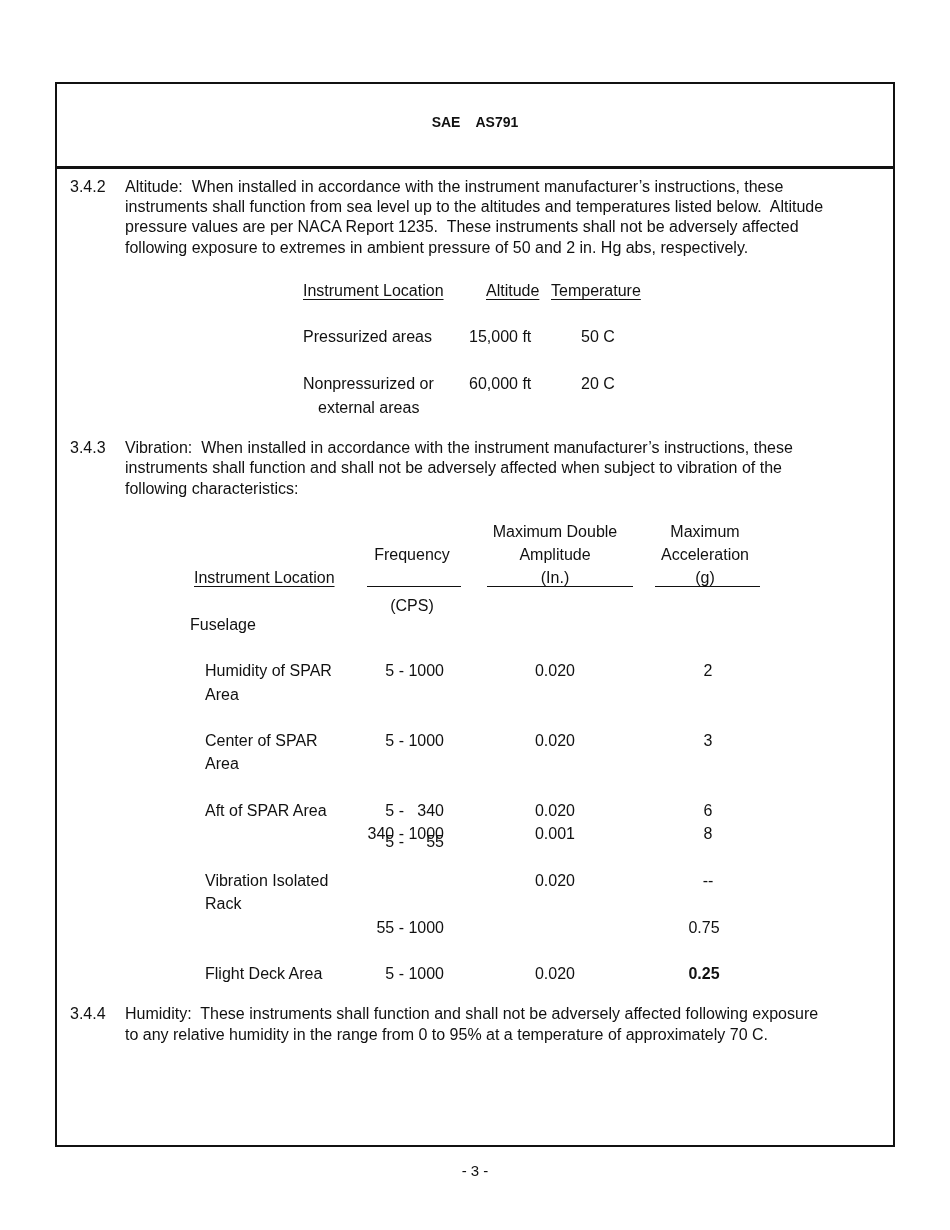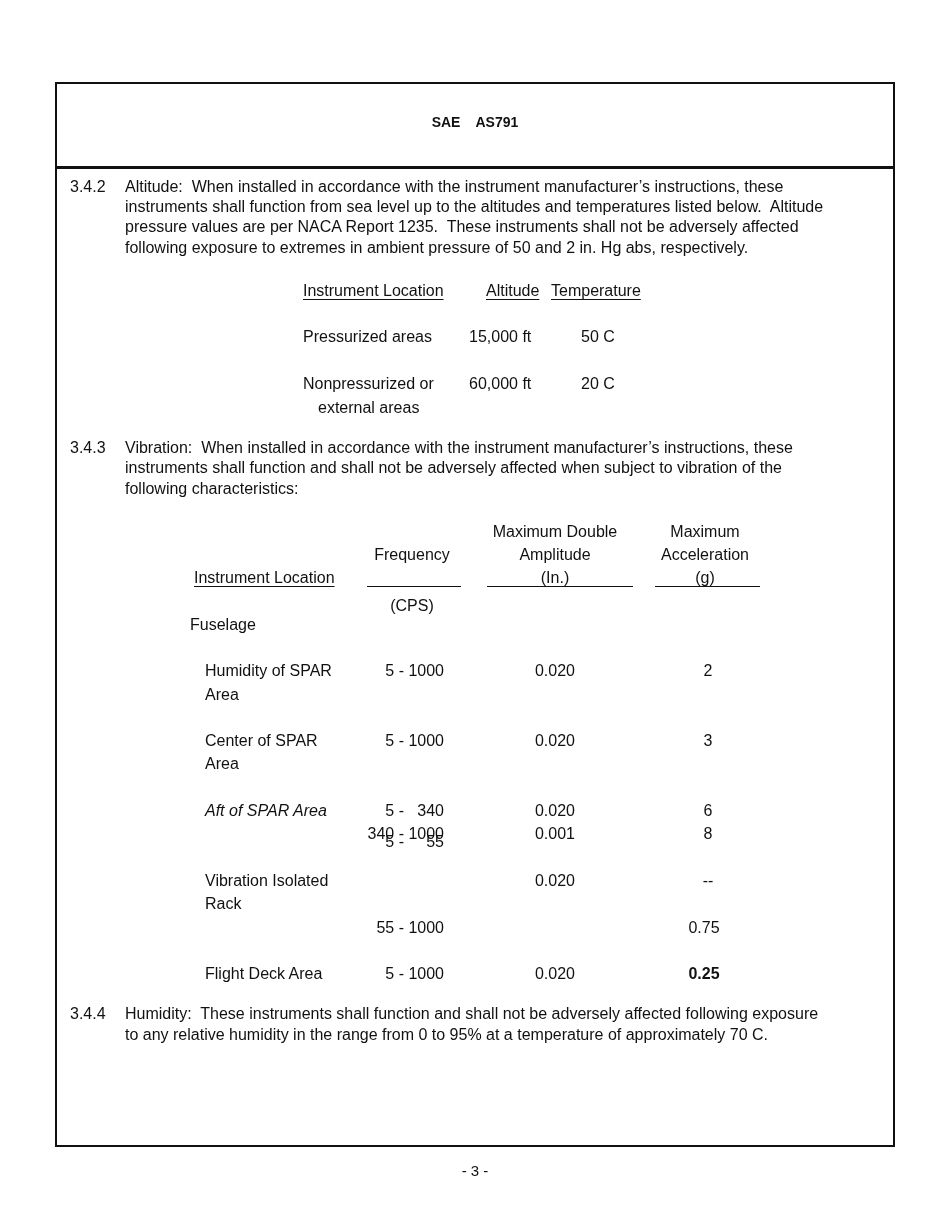--- a/index.html
+++ b/index.html
@@ -95,21 +95,21 @@
 
   <div>
     <div class="abs" style="left:205px; top:731px;">Center of SPAR</div>
     <div class="abs" style="left:205px; top:754px;">Area</div>
     <div class="abs r" style="left:344px; width:100px; top:731px;">5 - 1000</div>
     <div class="abs c" style="left:505px; width:100px; top:731px;">0.020</div>
     <div class="abs c" style="left:658px; width:100px; top:731px;">3</div>
   </div>
 
   <div>
-    <div class="abs" style="left:205px; top:801px;font-style:italic;">Aft of SPAR Area</div>
+    <div class="abs" style="left:205px; top:801px;">Aft of SPAR Area</div>
     <div class="abs r" style="left:344px; width:100px; top:801px;">5 -   340</div>
     <div class="abs c" style="left:505px; width:100px; top:801px;">0.020</div>
     <div class="abs c" style="left:658px; width:100px; top:801px;">6</div>
   </div>
   <div>
     <div class="abs r" style="left:344px; width:100px; top:824px;">340 - 1000</div>
     <div class="abs c" style="left:505px; width:100px; top:824px;">0.001</div>
     <div class="abs c" style="left:658px; width:100px; top:824px;">8</div>
   </div>
 

